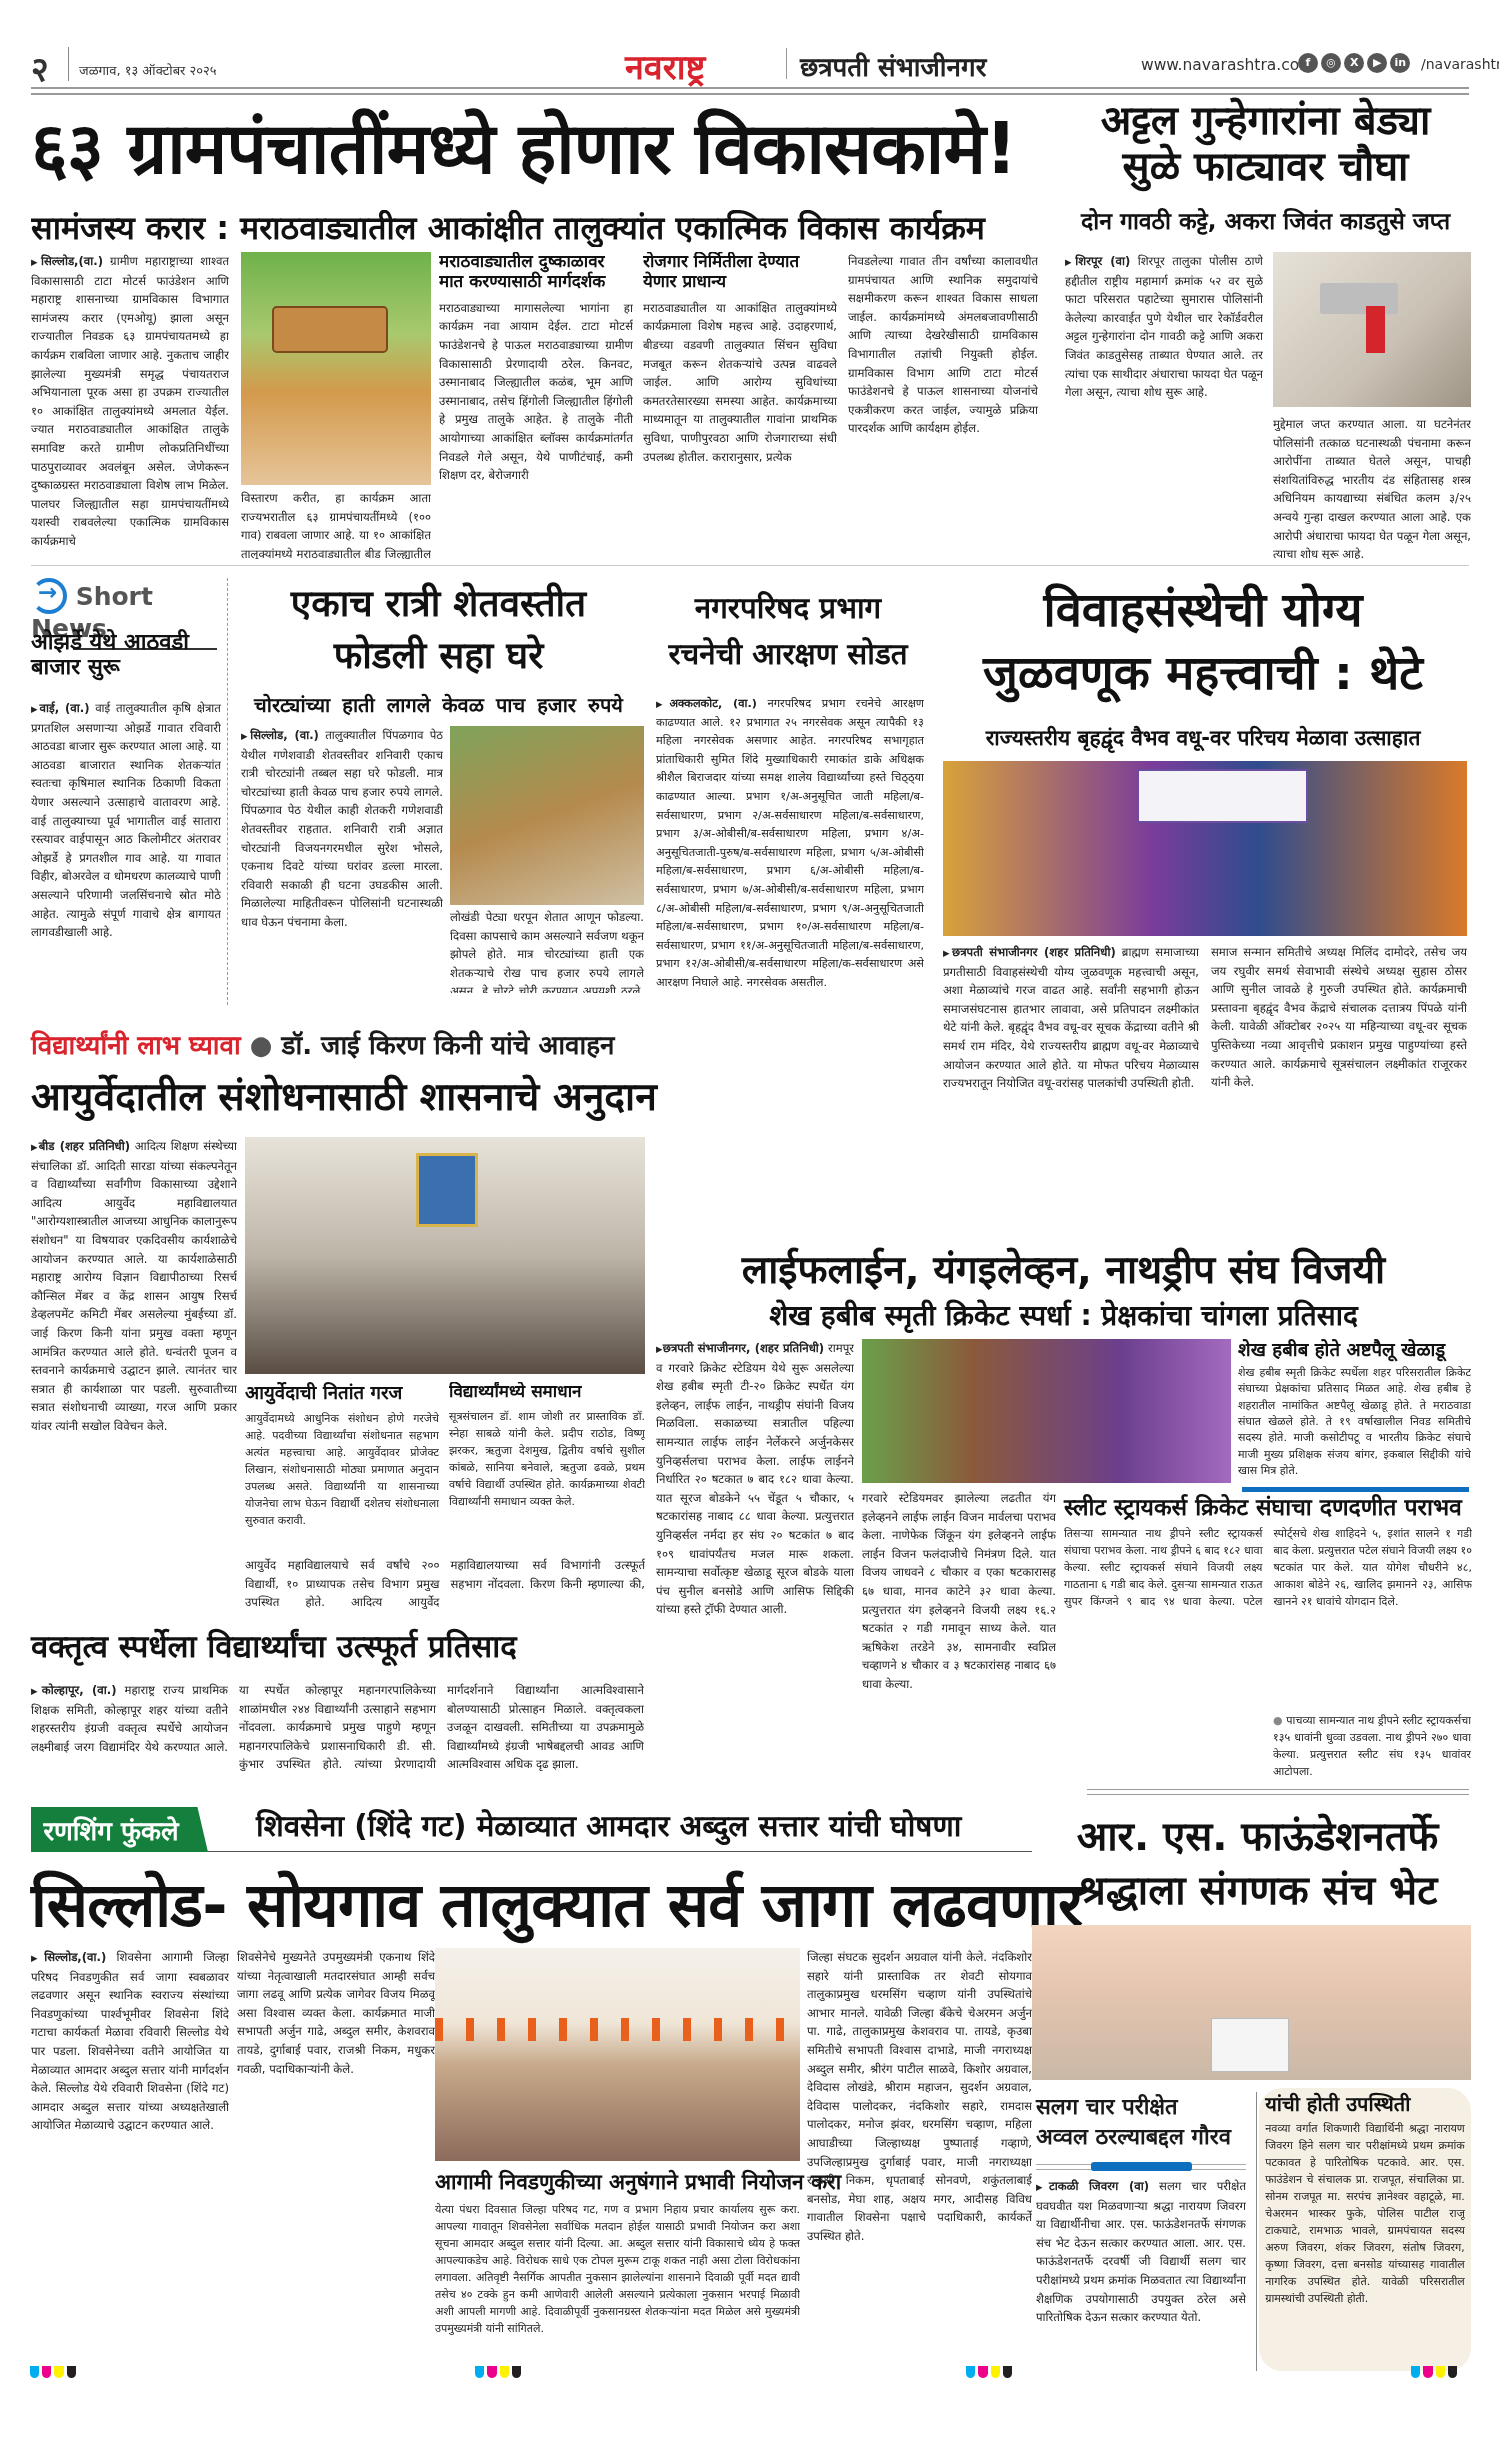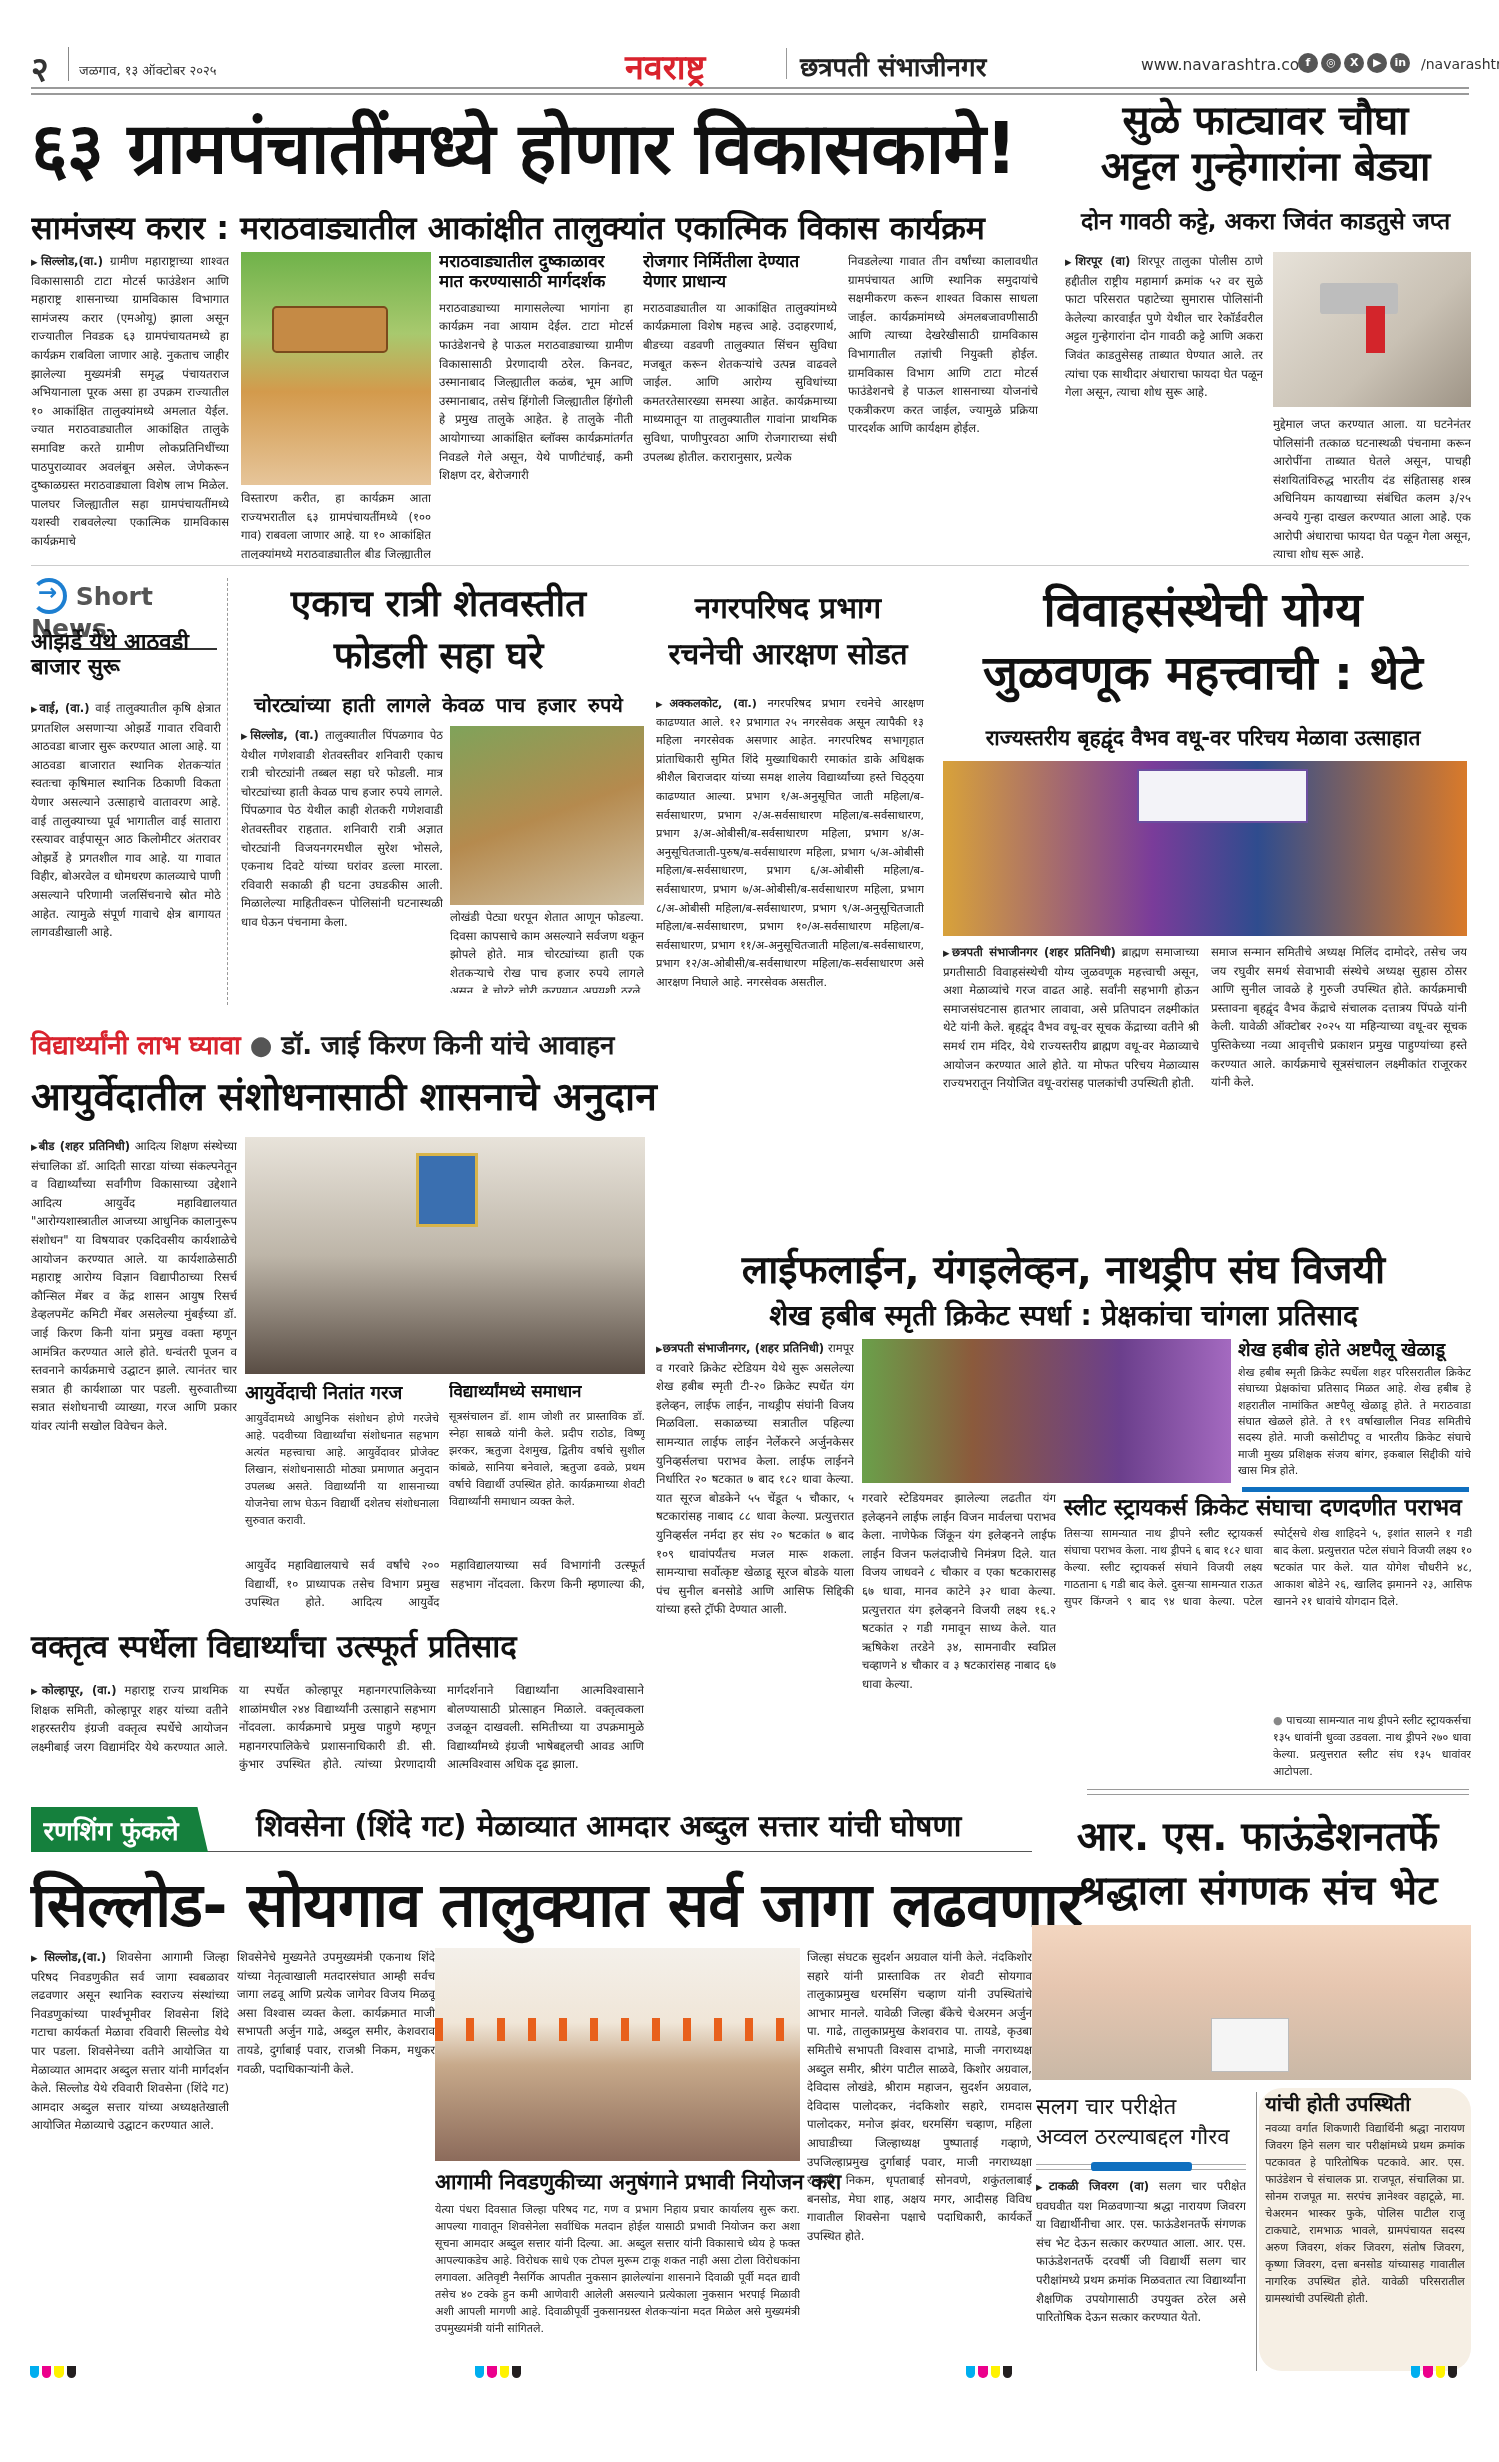--- a/index.html
+++ b/index.html
@@ -76,22 +76,22 @@
 </div>
 <div class="abs" style="left:643px; top:252px; width:194px; height:307px; overflow:hidden;">
   <div class="h-bold" style="font-size:17px; margin-bottom:7.8px;">रोजगार निर्मितीला देण्यात येणार प्राधान्य</div>
   <div class="body-text">मराठवाड्यातील या आकांक्षित तालुक्यांमध्ये कार्यक्रमाला विशेष महत्त्व आहे. उदाहरणार्थ, बीडच्या वडवणी तालुक्यात सिंचन सुविधा मजबूत करून शेतकऱ्यांचे उत्पन्न वाढवले जाईल. आणि आरोग्य सुविधांच्या कमतरतेसारख्या समस्या आहेत. कार्यक्रमाच्या माध्यमातून या तालुक्यातील गावांना प्राथमिक सुविधा, पाणीपुरवठा आणि रोजगाराच्या संधी उपलब्ध होतील. करारानुसार, प्रत्येक</div>
 </div>
 <div class="abs body-text" style="left:848px; top:252px; width:190px; height:307px;">
   <span>निवडलेल्या गावात तीन वर्षांच्या कालावधीत ग्रामपंचायत आणि स्थानिक समुदायांचे सक्षमीकरण करून शाश्वत विकास साधला जाईल. कार्यक्रमांमध्ये अंमलबजावणीसाठी आणि त्याच्या देखरेखीसाठी ग्रामविकास विभागातील तज्ञांची नियुक्ती होईल. ग्रामविकास विभाग आणि टाटा मोटर्स फाउंडेशनचे हे पाऊल शासनाच्या योजनांचे एकत्रीकरण करत जाईल, ज्यामुळे प्रक्रिया पारदर्शक आणि कार्यक्षम होईल.</span>
 </div>
 
 <div class="abs h-bold center" style="left:1056px; top:97px; width:419px; font-size:40px;">
+  <div>अट्टल गुन्हेगारांना बेड्या</div>
   <div>सुळे फाट्यावर चौघा</div>
-  <div>अट्टल गुन्हेगारांना बेड्या</div>
 </div>
 <div class="abs h-bold center" style="left:1056px; top:208px; width:419px; font-size:23px;">दोन गावठी कट्टे, अकरा जिवंत काडतुसे जप्त</div>
 <div class="abs body-text" style="left:1065px; top:252px; width:198px; height:307px;">
   <span class="lead">शिरपूर (वा)</span>
   <span>शिरपूर तालुका पोलीस ठाणे हद्दीतील राष्ट्रीय महामार्ग क्रमांक ५२ वर सुळे फाटा परिसरात पहाटेच्या सुमारास पोलिसांनी केलेल्या कारवाईत पुणे येथील चार रेकॉर्डवरील अट्टल गुन्हेगारांना दोन गावठी कट्टे आणि अकरा जिवंत काडतुसेसह ताब्यात घेण्यात आले. तर त्यांचा एक साथीदार अंधाराचा फायदा घेत पळून गेला असून, त्याचा शोध सुरू आहे.</span>
 </div>
 <div class="abs photo gun" style="left:1273px; top:252px; width:198px; height:155px;">
   <div class="abs" style="left:47px; top:31px; width:78px; height:31px; background:#bdbdbd; border-radius:3.1px;"></div>
   <div class="abs" style="left:93px; top:54px; width:18.6px; height:47px; background:#d3252b;"></div>
 </div>
@@ -231,21 +231,21 @@
   <span>जिल्हा संघटक सुदर्शन अग्रवाल यांनी केले. नंदकिशोर सहारे यांनी प्रास्ताविक तर शेवटी सोयगाव तालुकाप्रमुख धरमसिंग चव्हाण यांनी उपस्थितांचे आभार मानले. यावेळी जिल्हा बँकेचे चेअरमन अर्जुन पा. गाढे, तालुकाप्रमुख केशवराव पा. तायडे, कृउबा समितीचे सभापती विश्वास दाभाडे, माजी नगराध्यक्ष अब्दुल समीर, श्रीरंग पाटील साळवे, किशोर अग्रवाल, देविदास लोखंडे, श्रीराम महाजन, सुदर्शन अग्रवाल, देविदास पालोदकर, नंदकिशोर सहारे, रामदास पालोदकर, मनोज झंवर, धरमसिंग चव्हाण, महिला आघाडीच्या जिल्हाध्यक्ष पुष्पाताई गव्हाणे, उपजिल्हाप्रमुख दुर्गाबाई पवार, माजी नगराध्यक्षा राजश्री निकम, धृपताबाई सोनवणे, शकुंतलाबाई बनसोड, मेघा शाह, अक्षय मगर, आदीसह विविध गावातील शिवसेना पक्षाचे पदाधिकारी, कार्यकर्ते उपस्थित होते.</span>
 </div>
 
 <div class="abs h-bold center" style="left:1044px; top:1809px; width:427px; font-size:40px; line-height:1.35;">
   <div>आर. एस. फाऊंडेशनतर्फे</div>
   <div>श्रद्धाला संगणक संच भेट</div>
 </div>
 <div class="abs photo group" style="left:1032px; top:1925px; width:439px; height:155px;">
   <div class="abs" style="left:179px; top:93px; width:78px; height:54px; background:#f5f5f5; border:1.6px solid #bbb;"></div>
 </div>
-<div class="abs" style="left:1036px; top:2092px; width:210px; font-size:22px; font-weight:normal; line-height:1.35;">
+<div class="abs" style="left:1036px; top:2092px; width:210px; font-size:22px; font-weight:bold; line-height:1.35;">
   <div>सलग चार परीक्षेत</div>
   <div>अव्वल ठरल्याबद्दल गौरव</div>
 </div>
 <div class="abs" style="left:1036px; top:2164px; width:210px; border-top:1.6px solid #aaa; border-bottom:1.6px solid #aaa; height:6.2px;">
   <div class="blue-bar" style="margin:-3.1px auto 0; width:101px; height:9.3px;"></div>
 </div>
 <div class="abs body-text" style="left:1036px; top:2177px; width:210px; height:194px;">
   <span class="lead">टाकळी जिवरग (वा)</span>
   <span>सलग चार परीक्षेत घवघवीत यश मिळवणाऱ्या श्रद्धा नारायण जिवरग या विद्यार्थीनीचा आर. एस. फाऊंडेशनतर्फे संगणक संच भेट देऊन सत्कार करण्यात आला. आर. एस. फाऊंडेशनतर्फे दरवर्षी जी विद्यार्थी सलग चार परीक्षांमध्ये प्रथम क्रमांक मिळवतात त्या विद्यार्थ्यांना शैक्षणिक उपयोगासाठी उपयुक्त ठरेल असे पारितोषिक देऊन सत्कार करण्यात येतो.</span>
 </div>

